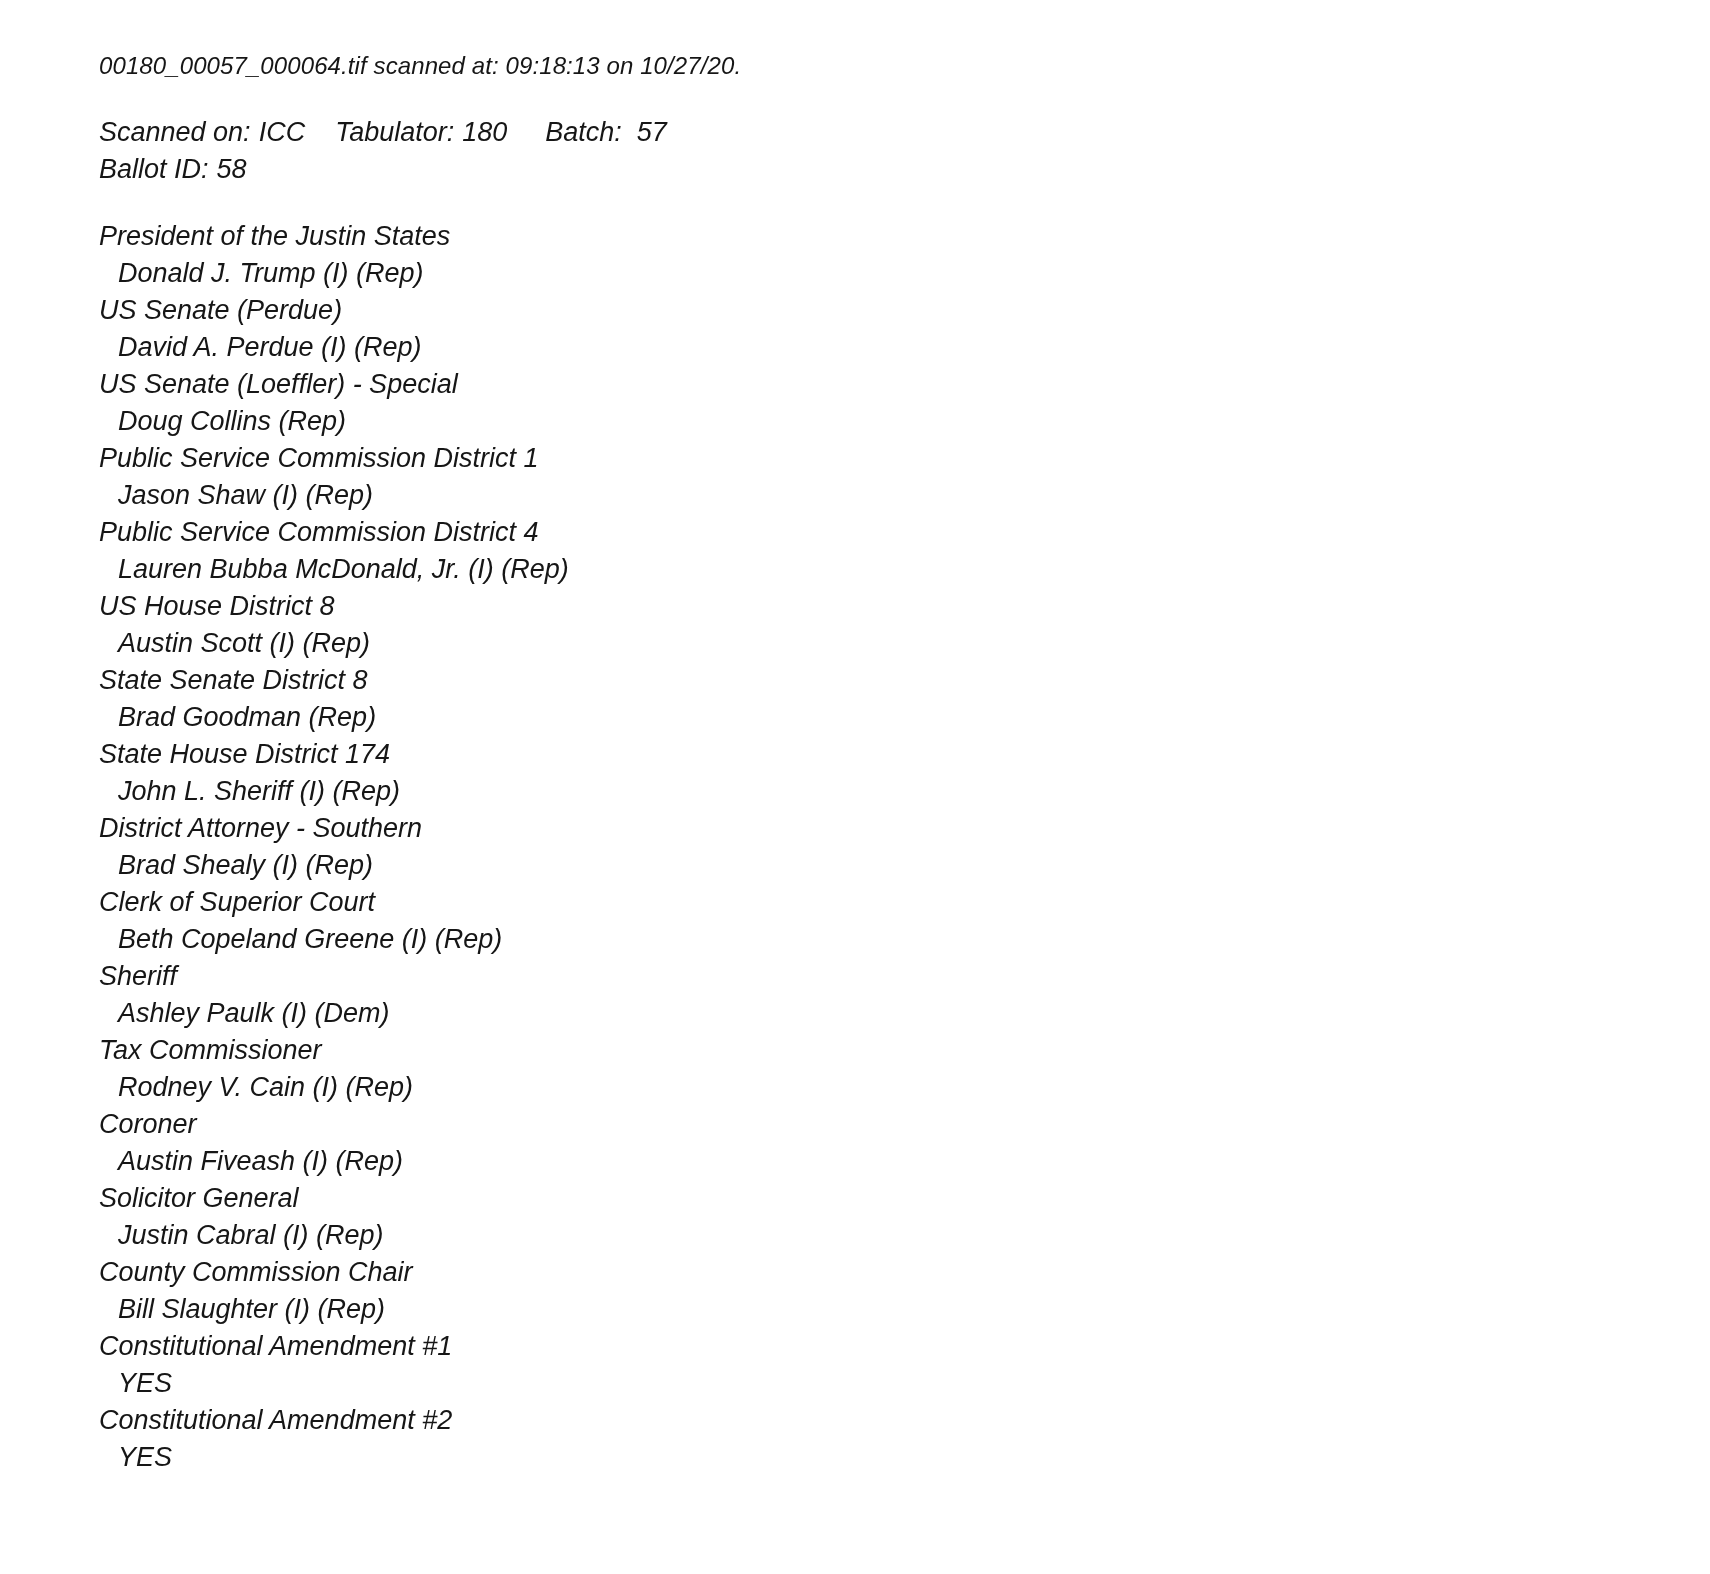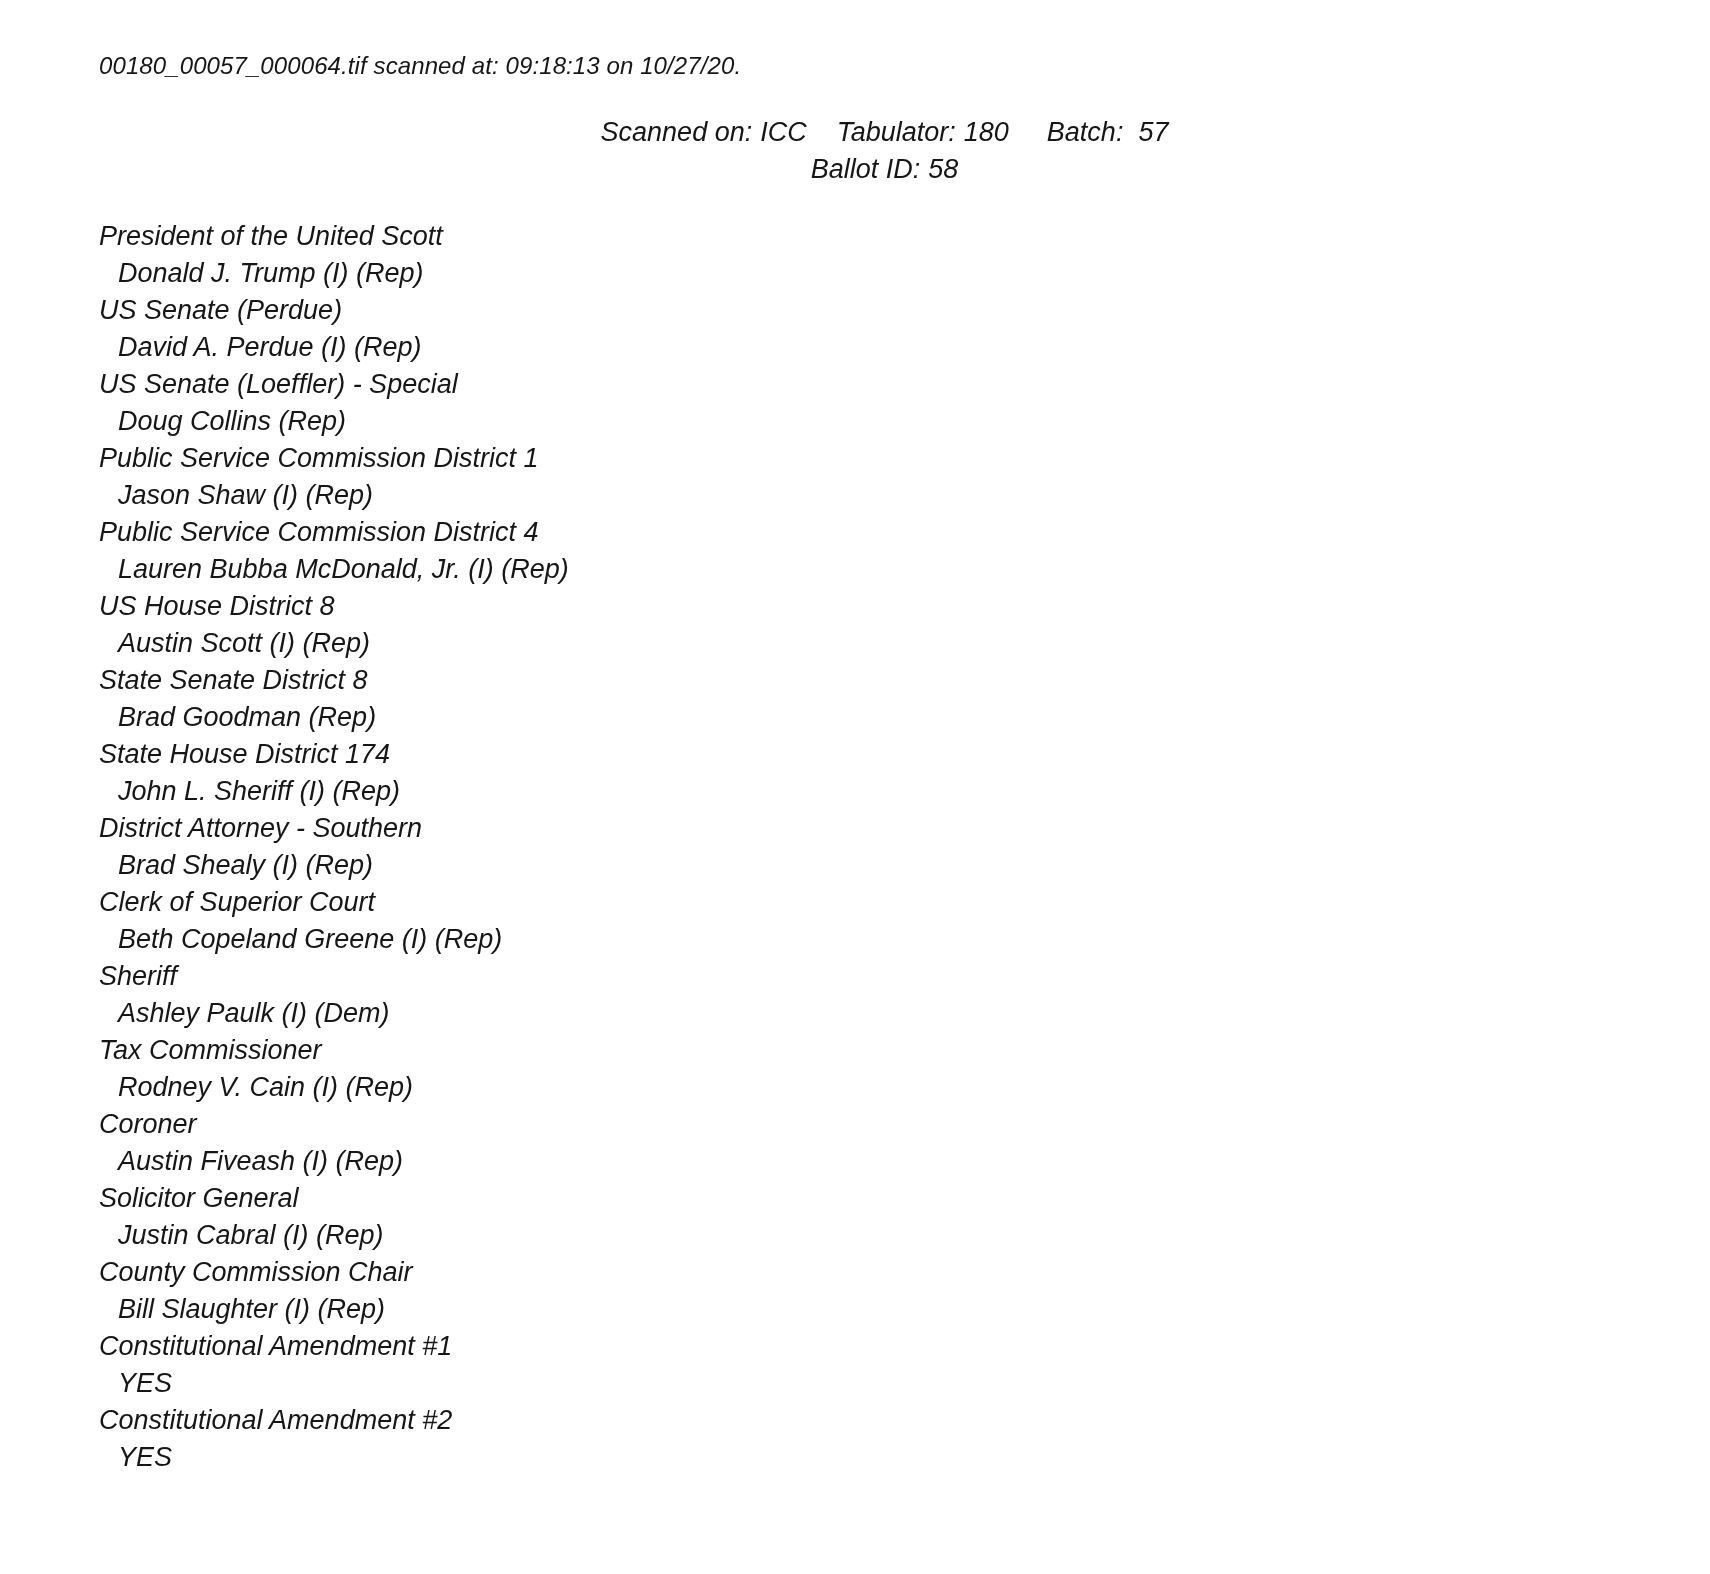--- a/index.html
+++ b/index.html
@@ -22,21 +22,21 @@
     font-size: 24px;
     line-height: 31px;
     letter-spacing: 0.1px;
     white-space: pre;
   }
   .meta-block {
     margin-top: 33px;
     font-size: 27px;
     line-height: 37px;
   }
-  .meta-row { white-space: nowrap; text-align: center; }
+  .meta-row { white-space: nowrap; }
   .pair { display: inline; }
   .pair .value { margin-left: 8px; }
   .pair-tabulator { margin-left: 30px; }
   .pair-batch { margin-left: 38px; }
   .pair-batch .value { margin-left: 15px; }
   .pair-ballot-id .value { }
   .contest-list {
     margin-top: 30px;
     font-size: 27px;
     line-height: 37px;
@@ -60,21 +60,21 @@
     <div class="meta-row">
       <span class="pair pair-scanned-on"><span>Scanned on:</span><span class="value">ICC</span></span><span class="pair pair-tabulator"><span>Tabulator:</span><span class="value">180</span></span><span class="pair pair-batch"><span>Batch:</span><span class="value">57</span></span>
     </div>
     <div class="meta-row">
       <span class="pair pair-ballot-id"><span>Ballot ID:</span><span class="value">58</span></span>
     </div>
   </div>
 
   <div class="contest-list">
   <div class="contest-row">
-    <div class="contest-office">President of the United Scott</div>
+    <div class="contest-office">President of the Justin States</div>
     <div class="contest-selection">Donald J. Trump (I) (Rep)</div>
   </div>
 
   <div class="contest-row">
     <div class="contest-office">US Senate (Perdue)</div>
     <div class="contest-selection">David A. Perdue (I) (Rep)</div>
   </div>
 
   <div class="contest-row">
     <div class="contest-office">US Senate (Loeffler) - Special</div>

